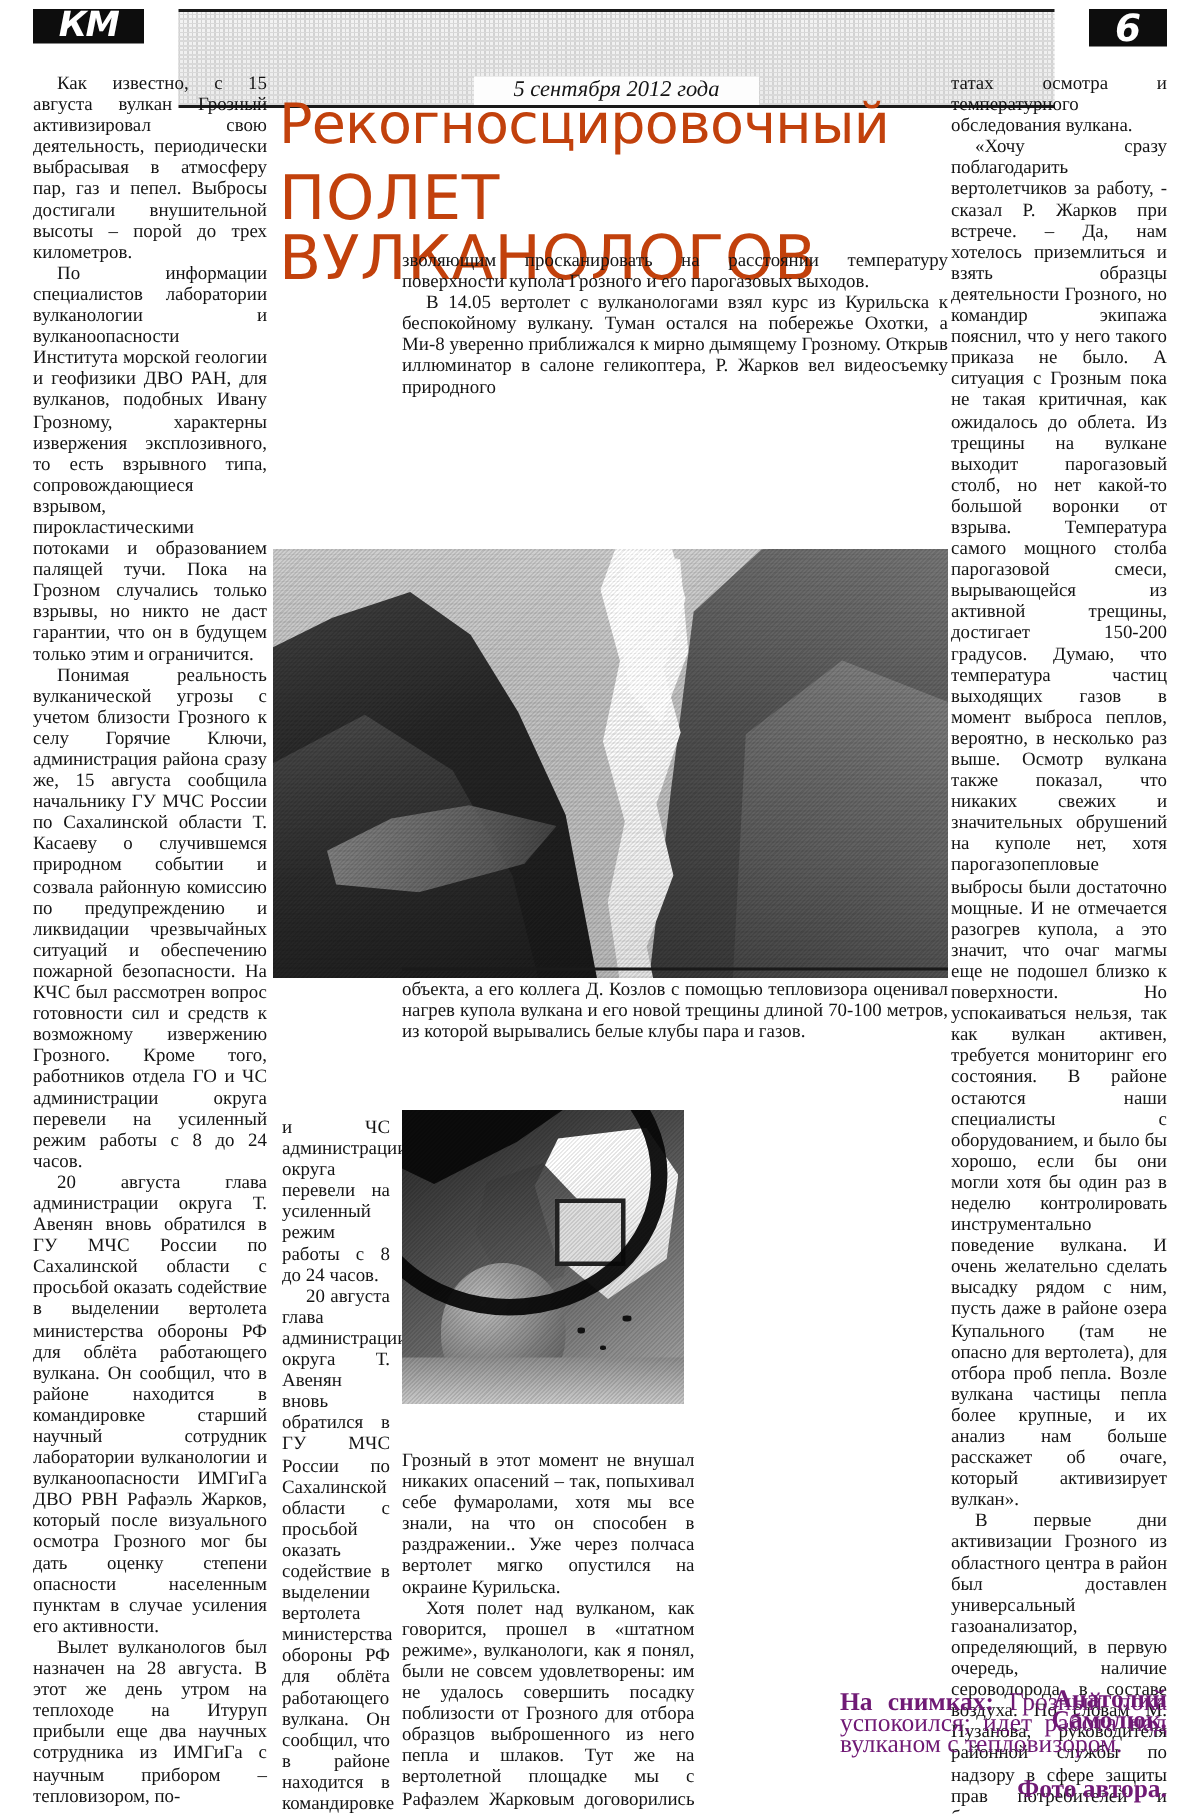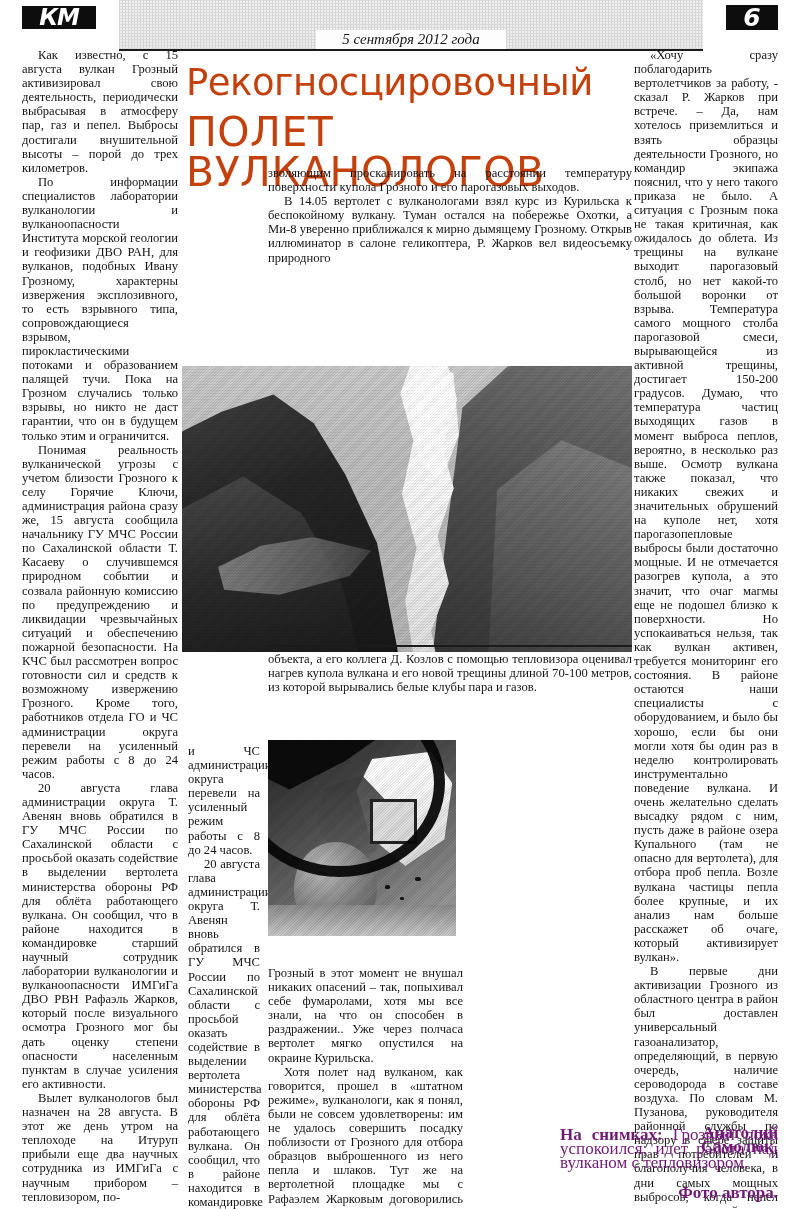--- a/index.html
+++ b/index.html
@@ -13,21 +13,21 @@
     position:relative;
   }
   .page{
     position:absolute;inset:0;
     padding:0;
   }
 
   
   .masthead{
     position:absolute;left:22px;top:6px;width:756px;height:23px;
-    display:flex;align-items:center;gap:23px;
+    display:flex;align-items:flex-start;gap:23px;
   }
   .logo-box{
     width:74px;background:#0d0d0d;color:#ffffff;
     display:flex;align-items:center;justify-content:center;
     font-family:"DejaVu Sans", sans-serif;
     font-weight:900;font-size:23px;letter-spacing:-1px;
     font-style:italic;
     line-height:1;
   }
   .date-strip{
@@ -290,20 +290,21 @@
     <div class="ph2-speck" style="left:78%;top:70%;width:6px;height:4px;"></div>
     <div class="ph2-grain"></div>
   </div>
 
   <div class="col" id="col-mid-3">
     <p class="noind">Грозный в этот момент не внушал никаких опасений – так, попыхивал себе фумаролами, хотя мы все знали, на что он способен в раздражении.. Уже через полчаса вертолет мягко опустился на окраине Курильска.</p>
     <p>Хотя полет над вулканом, как говорится, прошел в «штатном режиме», вулканологи, как я понял, были не совсем удовлетворены: им не удалось совершить посадку поблизости от Грозного для отбора образцов выброшенного из него пепла и шлаков. Тут же на вертолетной площадке мы с Рафаэлем Жарковым договорились немного позже встретиться и поговорить о резуль-</p>
   </div>
 
   <div class="col" id="col-right">
+    <p class="noind">татах осмотра и температурного обследования вулкана.</p>
     <p>«Хочу сразу поблагодарить вертолетчиков за работу, - сказал Р. Жарков при встрече. – Да, нам хотелось приземлиться и взять образцы деятельности Грозного, но командир экипажа пояснил, что у него такого приказа не было. А ситуация с Грозным пока не такая критичная, как ожидалось до облета. Из трещины на вулкане выходит парогазовый столб, но нет какой-то большой воронки от взрыва. Температура самого мощного столба парогазовой смеси, вырывающейся из активной трещины, достигает 150-200 градусов. Думаю, что температура частиц выходящих газов в момент выброса пеплов, вероятно, в несколько раз выше. Осмотр вулкана также показал, что никаких свежих и значительных обрушений на куполе нет, хотя парогазопепловые выбросы были достаточно мощные. И не отмечается разогрев купола, а это значит, что очаг магмы еще не подошел близко к поверхности. Но успокаиваться нельзя, так как вулкан активен, требуется мониторинг его состояния. В районе остаются наши специалисты с оборудованием, и было бы хорошо, если бы они могли хотя бы один раз в неделю контролировать инструментально поведение вулкана. И очень желательно сделать высадку рядом с ним, пусть даже в районе озера Купального (там не опасно для вертолета), для отбора проб пепла. Возле вулкана частицы пепла более крупные, и их анализ нам больше расскажет об очаге, который активизирует вулкан».</p>
     <p>В первые дни активизации Грозного из областного центра в район был доставлен универсальный газоанализатор, определяющий, в первую очередь, наличие сероводорода в составе воздуха. По словам М. Пузанова, руководителя районной службы по надзору в сфере защиты прав потребителей и благополучия человека, в дни самых мощных выбросов, когда пепел достигал райцентра, проведенные замеры показали, что воздух чист.</p>
   </div>
 
   <div class="signoff" id="author">Анатолий Самолюк.</div>
 
   <div class="signoff" id="caption">
     <span class="caption-lead">На снимках:</span><span> Грозный пока успокоился; идет работа над вулканом с тепловизором.</span>
   </div>
 

